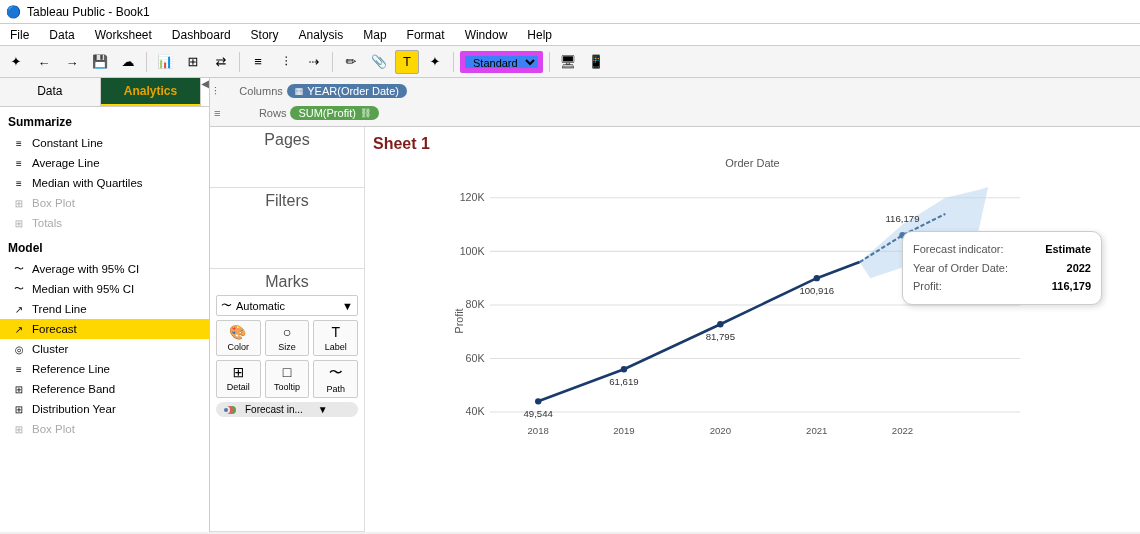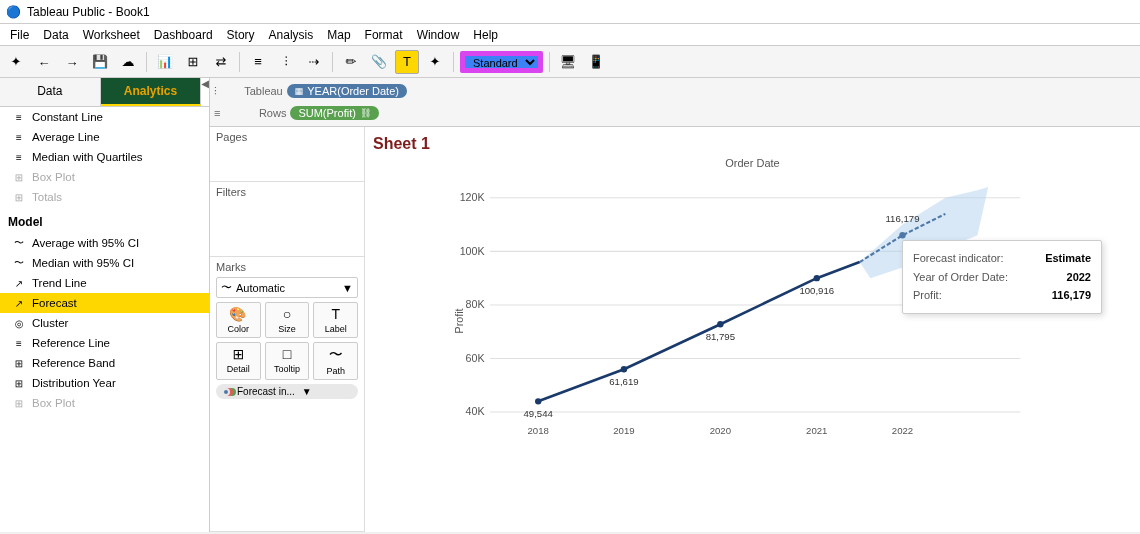--- a/index.html
+++ b/index.html
@@ -17,21 +17,21 @@
       height: 24px;
     }
 
     
     .menu-bar {
       background: #fff;
       border-bottom: 1px solid #ccc;
       padding: 2px 4px;
       display: flex;
       align-items: center;
-      gap: 2px;
+      gap: 8px;
       height: 22px;
     }
     .menu-item {
       padding: 2px 6px;
       cursor: pointer;
       font-size: 12px;
     }
 
     
     .toolbar {
@@ -176,23 +176,24 @@
       width: 155px;
       border-right: 1px solid #ddd;
       display: flex;
       flex-direction: column;
     }
     .side-panel-section {
       border-bottom: 1px solid #ddd;
       padding: 4px 6px;
     }
     .side-panel-title {
-      font-size: 11px;
+      font-size: 16px;
       color: #555;
       margin-bottom: 4px;
+      text-align: center;
     }
     .side-panel-content {
       min-height: 30px;
     }
     .marks-dropdown {
       display: flex;
       align-items: center;
       gap: 4px;
       border: 1px solid #ccc;
       border-radius: 2px;
@@ -216,21 +217,21 @@
       border-radius: 2px;
       padding: 3px 2px;
       cursor: pointer;
       font-size: 9px;
       background: #fafafa;
     }
     .marks-btn-icon { font-size: 14px; margin-bottom: 2px; }
     .forecast-pill {
       display: flex;
       align-items: center;
-      gap: 7px;
+      gap: 15px;
       background: #e8e8e8;
       border-radius: 10px;
       padding: 2px 6px;
       font-size: 10px;
       margin-top: 4px;
       cursor: pointer;
     }
     .forecast-dot {
       width: 8px; height: 8px; border-radius: 50%;
       background: #4e79a7;
@@ -260,25 +261,25 @@
     
     .chart-svg-container {
       position: relative;
       width: 100%;
       height: 320px;
     }
 
     
     .tooltip-box {
       position: absolute;
-      top: 69px;
+      top: 60px;
       right: 30px;
       background: #fff;
       border: 1px solid #ccc;
-      border-radius: 2px;
+      border-radius: 10px;
       padding: 8px 10px;
       font-size: 11px;
       line-height: 1.7;
       box-shadow: 2px 2px 6px rgba(0,0,0,0.15);
       min-width: 200px;
     }
     .tooltip-row { display: flex; gap: 4px; }
     .tooltip-label { color: #555; }
     .tooltip-value { font-weight: bold; margin-left: auto; padding-left: 8px; }
   </style>
@@ -333,20 +334,21 @@
 
 <div class="main-layout">
 
   <div class="left-panel">
     <div class="panel-tabs">
       <div class="panel-tab">Data</div>
       <div class="panel-tab active">Analytics</div>
       <span class="collapse-btn">◀</span>
     </div>
 
+    <div class="panel-section-title">Summarize</div>
     <div class="panel-item">
       <span class="panel-item-icon">≡</span>
       <span>Constant Line</span>
     </div>
     <div class="panel-item">
       <span class="panel-item-icon">≡</span>
       <span>Average Line</span>
     </div>
     <div class="panel-item">
       <span class="panel-item-icon">≡</span>
@@ -399,21 +401,21 @@
       <span class="panel-item-icon">⊞</span>
       <span>Box Plot</span>
     </div>
   </div>
 
   <div class="right-area">
 
     <div class="shelves">
       <div class="shelf-row">
         <span class="shelf-grid-icon">⫶</span>
-        <span class="shelf-label">Tableau</span>
+        <span class="shelf-label">Columns</span>
         <div class="shelf-pill">
           <span class="shelf-pill-icon">▦</span>
           <span>YEAR(Order Date)</span>
         </div>
       </div>
       <div class="shelf-row">
         <span class="shelf-grid-icon">≡</span>
         <span class="shelf-label">Rows</span>
         <div class="shelf-pill green">
           <span>SUM(Profit)</span>

